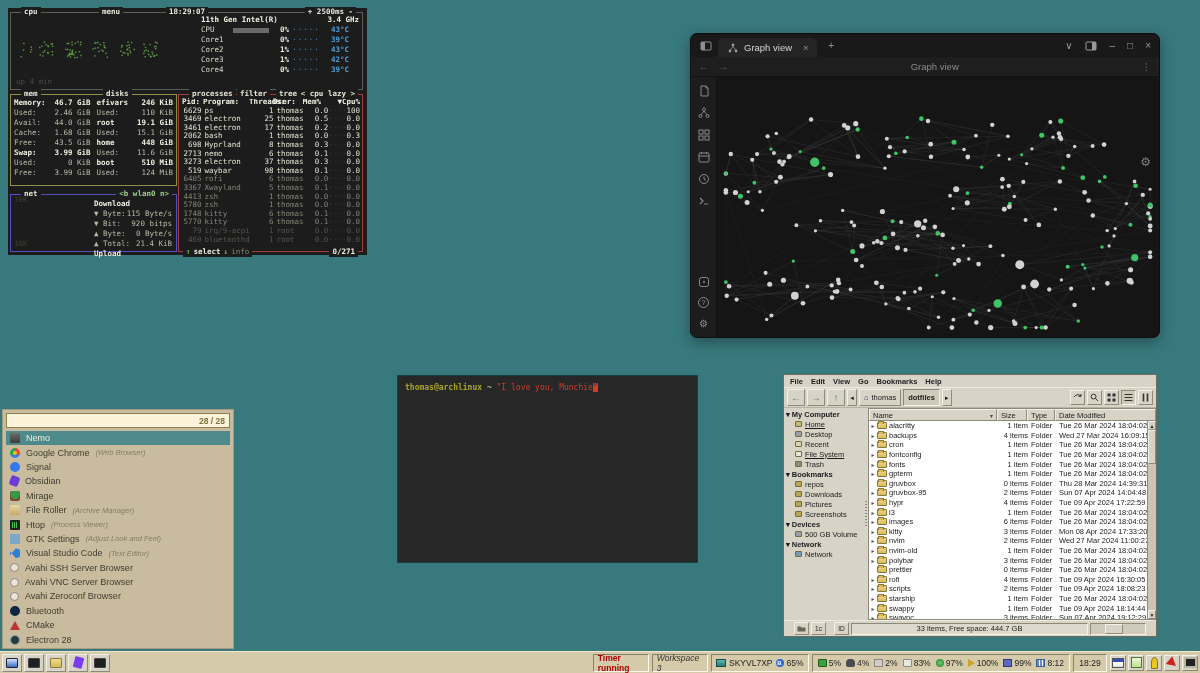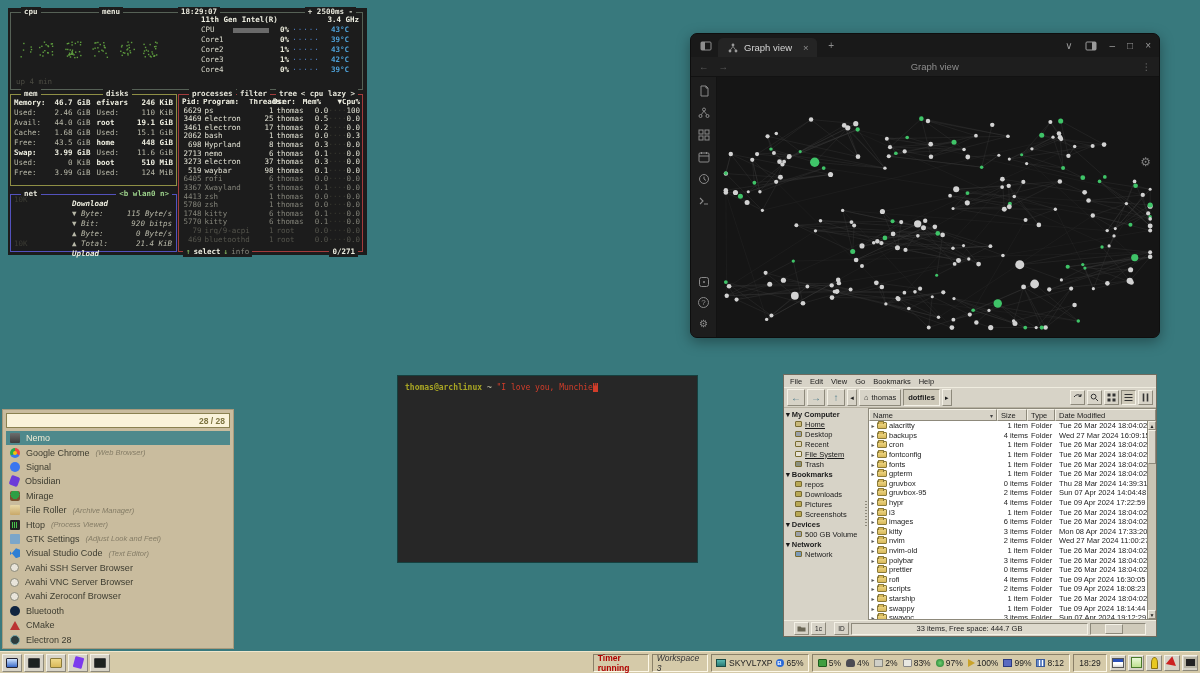--- a/index.html
+++ b/index.html
@@ -28,21 +28,21 @@
   .corerow { display:flex; align-items:center; color:#d9d9cc; }
   .corerow .cname { width:32px; }
   .corerow .cmeter { width:36px; height:5px; margin-right:2px; }
   .corerow .cmeter.on { background:#6a6a6a; }
   .corerow .cload { width:18px; text-align:right; font-weight:bold; color:#e8e8d8; }
   .corerow .cdots { width:34px; color:#4d7ec4; text-align:center; letter-spacing:1px; overflow:hidden; }
   .corerow .ctemp { width:26px; text-align:right; color:#4da1d8; font-weight:bold; }
   .uptime { position:absolute; left:5px; bottom:2px; color:#4b4b42; }
   .netbody { padding-top:4px; position:relative; height:100%; }
   .netscale { position:absolute; left:3px; color:#3c3c34; }
-  .netrows { margin-left:58px;font-style:italic; }
+  .netrows { margin-left:80px; }
   .netrows .kv { padding-right:4px; }
   .prochead, .procrow { display:flex; padding:0 2px; line-height:8.6px; }
   .prochead { font-weight:bold; color:#efefe2; padding-top:3px; }
   .c-pid { width:26px; text-align:right; padding-right:3px; }
   .c-prog { width:56px; }
   .c-thr { width:24px; text-align:right; padding-right:3px; }
   .c-user { width:36px; }
   .c-mem { width:22px; text-align:right; }
   .c-dots { width:20px; color:#3b3b33; text-align:center; }
   .c-cpu { flex:1; text-align:right; }
@@ -86,21 +86,21 @@
   .term .host { color:#a8a524; font-weight:bold; }
   .term .tilde { color:#cfcfb0; }
   .term .cmd { color:#d23d2a; }
   .term .cursor { background:#d23d2a; color:#272727; }
 
   
   .fm { position:absolute; left:783px; top:374px; width:374px; height:263px;
     background:#d7d3c7; border:1px solid #6f6b5e; font-size:7.5px; color:#1c1c1c;
     display:flex; flex-direction:column; }
   .fm-menubar { height:12px; display:flex; gap:2px; align-items:center; padding:0 3px; }
-  .fm-menubar span { padding:4px 3px; }
+  .fm-menubar span { padding:4px 3px;font-weight:bold; }
   .fm-toolbar { height:21px; display:flex; align-items:center; gap:2px; padding:0 3px;
     border-top:1px solid #efecdf; border-bottom:1px solid #b7b2a2; }
   .bevelbtn { background:#d7d3c7; border:1px solid; border-color:#f4f1e6 #8d897b #8d897b #f4f1e6;
     display:inline-flex; align-items:center; justify-content:center; }
   .bevelbtn.pressed { border-color:#8d897b #f4f1e6 #f4f1e6 #8d897b; background:#cfcaba; }
   .navbtn { width:18px; height:17px; font-size:10px; color:#4a7a8a; font-weight:bold; }
   .crumb { height:17px; padding:0 4px; gap:3px; font-size:7.5px; }
   .crumb.current { font-weight:bold; }
   .minichev { width:10px; height:17px; font-size:7px; }
   .fm-toolbar .tspacer { flex:1; }
@@ -212,21 +212,21 @@
 </style>
 </head>
 <body>
 
 <div class="desktop">
 
   <div class="sysmon">
     <div class="panel p-cpu">
       <span class="ptitle" style="left:10px">cpu</span>
       <span class="ptitle" style="left:88px">menu</span>
-      <span class="ptitle sysclock" style="left:167px">18:29:07</span>
+      <span class="ptitle sysclock" style="left:155px">18:29:07</span>
       <span class="ptitle" style="right:6px">+ 2500ms -</span>
       <svg id="cpuSpark" width="180" height="58">
           <rect x="35.65743546634913" y="20.268257707357407" width="1.4" height="1.4" fill="#5f9e3f"></rect>
           <rect x="114.82278336770833" y="29.021785762161016" width="1.4" height="1.4" fill="#5f9e3f"></rect>
           <rect x="36.64014124386013" y="20.09378646686673" width="1.4" height="1.4" fill="#5f9e3f"></rect>
           <rect x="87.45142713412642" y="27.39656626060605" width="1.4" height="1.4" fill="#5f9e3f"></rect>
           <rect x="36.90456083491445" y="22.592359721660614" width="1.4" height="1.4" fill="#5f9e3f"></rect>
           <rect x="113.6444268912077" y="23.870987623929977" width="1.4" height="1.4" fill="#5f9e3f"></rect>
           <rect x="65.12311183959247" y="31.84894171357155" width="1.4" height="1.4" fill="#5f9e3f"></rect>
           <rect x="64.78110323399305" y="21.03705571219325" width="1.4" height="1.4" fill="#5f9e3f"></rect>

